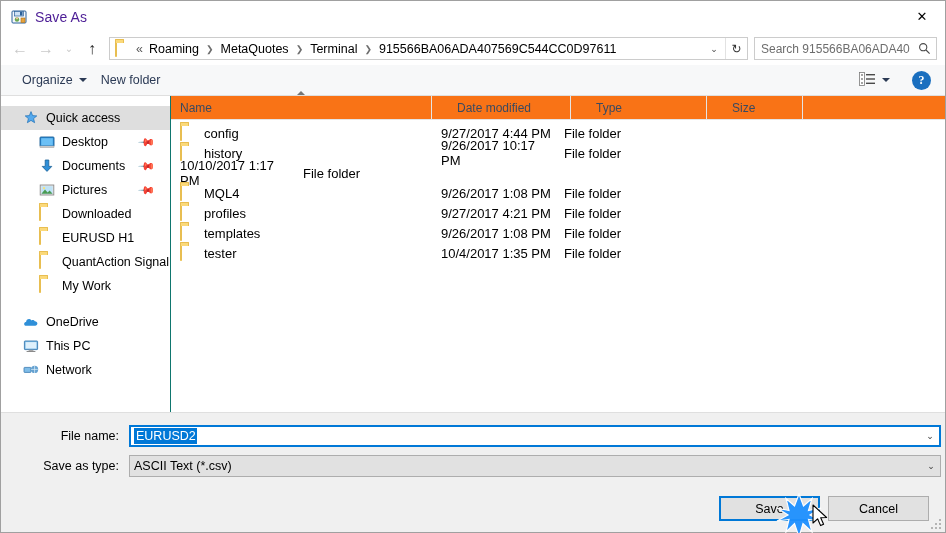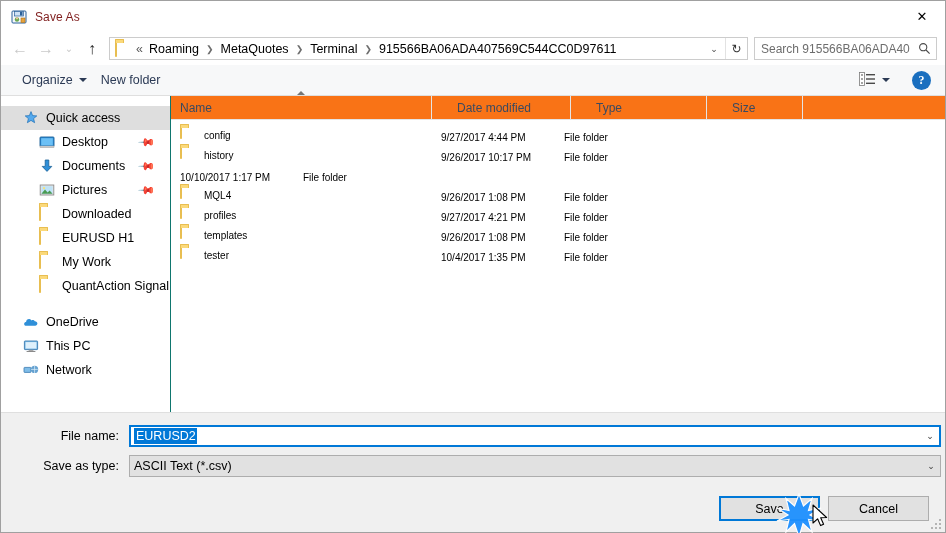--- a/index.html
+++ b/index.html
@@ -36,22 +36,22 @@
     flex: 0 0 auto;
     position: relative;
   }
   .title-icon {
     width: 16px; height: 16px;
     margin-left: 10px; margin-right: 8px;
     position: relative;
     flex: 0 0 auto;
   }
   .title-text {
-    font-size: 12px;
-    color: #7f1d1d;
+    font-size: 14px;
+    color: #4c1d95;
     letter-spacing: 0.1px;
   }
   .close-btn {
     position: absolute;
     right: 0; top: 0;
     width: 46px; height: 31px;
     display: flex; align-items: center; justify-content: center;
     color: #000;
     font-size: 13px;
   }
@@ -290,22 +290,22 @@
   }
   .col-name { width: 261px; flex: 0 0 261px; }
   .col-date { width: 123px; flex: 0 0 123px; }
   .col-type { width: 120px; flex: 0 0 120px; }
   .col-size { width: 80px; flex: 0 0 80px; }
 
   .filerows { flex: 1 1 auto; overflow: hidden; padding-top: 3px; }
   .frow {
     height: 20px;
     display: flex;
-    align-items: flex-end;
-    font-size: 10px;
+    align-items: center;
+    font-size: 13px;
     color: #000;
   }
   .fname {
     width: 261px; flex: 0 0 261px;
     display: flex; align-items: center;
     padding-left: 9px;
   }
   .fname .lbl { margin-left: 8px; }
   .fdate { width: 123px; flex: 0 0 123px; padding-left: 9px; color: #000; }
   .ftype { width: 120px; flex: 0 0 120px; padding-left: 9px; }
@@ -565,26 +565,26 @@
         <span class="lbl">Downloaded</span>
       </div>
 
       <div class="side-item indent">
         <span class="ic"><span class="folder-ic"></span></span>
         <span class="lbl">EURUSD H1</span>
       </div>
 
       <div class="side-item indent">
         <span class="ic"><span class="folder-ic"></span></span>
-        <span class="lbl">My Work</span>
+        <span class="lbl">QuantAction Signal</span>
       </div>
 
       <div class="side-item indent">
         <span class="ic"><span class="folder-ic"></span></span>
-        <span class="lbl">QuantAction Signal</span>
+        <span class="lbl">My Work</span>
       </div>
 
       <div class="gap"></div>
 
       <div class="side-item">
         <span class="ic">
           <svg width="16" height="16" viewBox="0 0 16 16">
             <path d="M3.4 11.8 C1.8 11.8 0.9 10.6 1.2 9.4 C1.4 8.4 2.3 7.9 3.1 7.9 C3.1 6 4.7 4.7 6.4 4.9 C7.3 5 8.1 5.6 8.5 6.4 C9.6 5.7 11.2 6.1 11.8 7.3 C13.2 7.2 14.4 8.2 14.4 9.6 C14.4 10.8 13.4 11.8 12.2 11.8 Z" fill="#2f8fd8"></path>
           </svg>
         </span>

